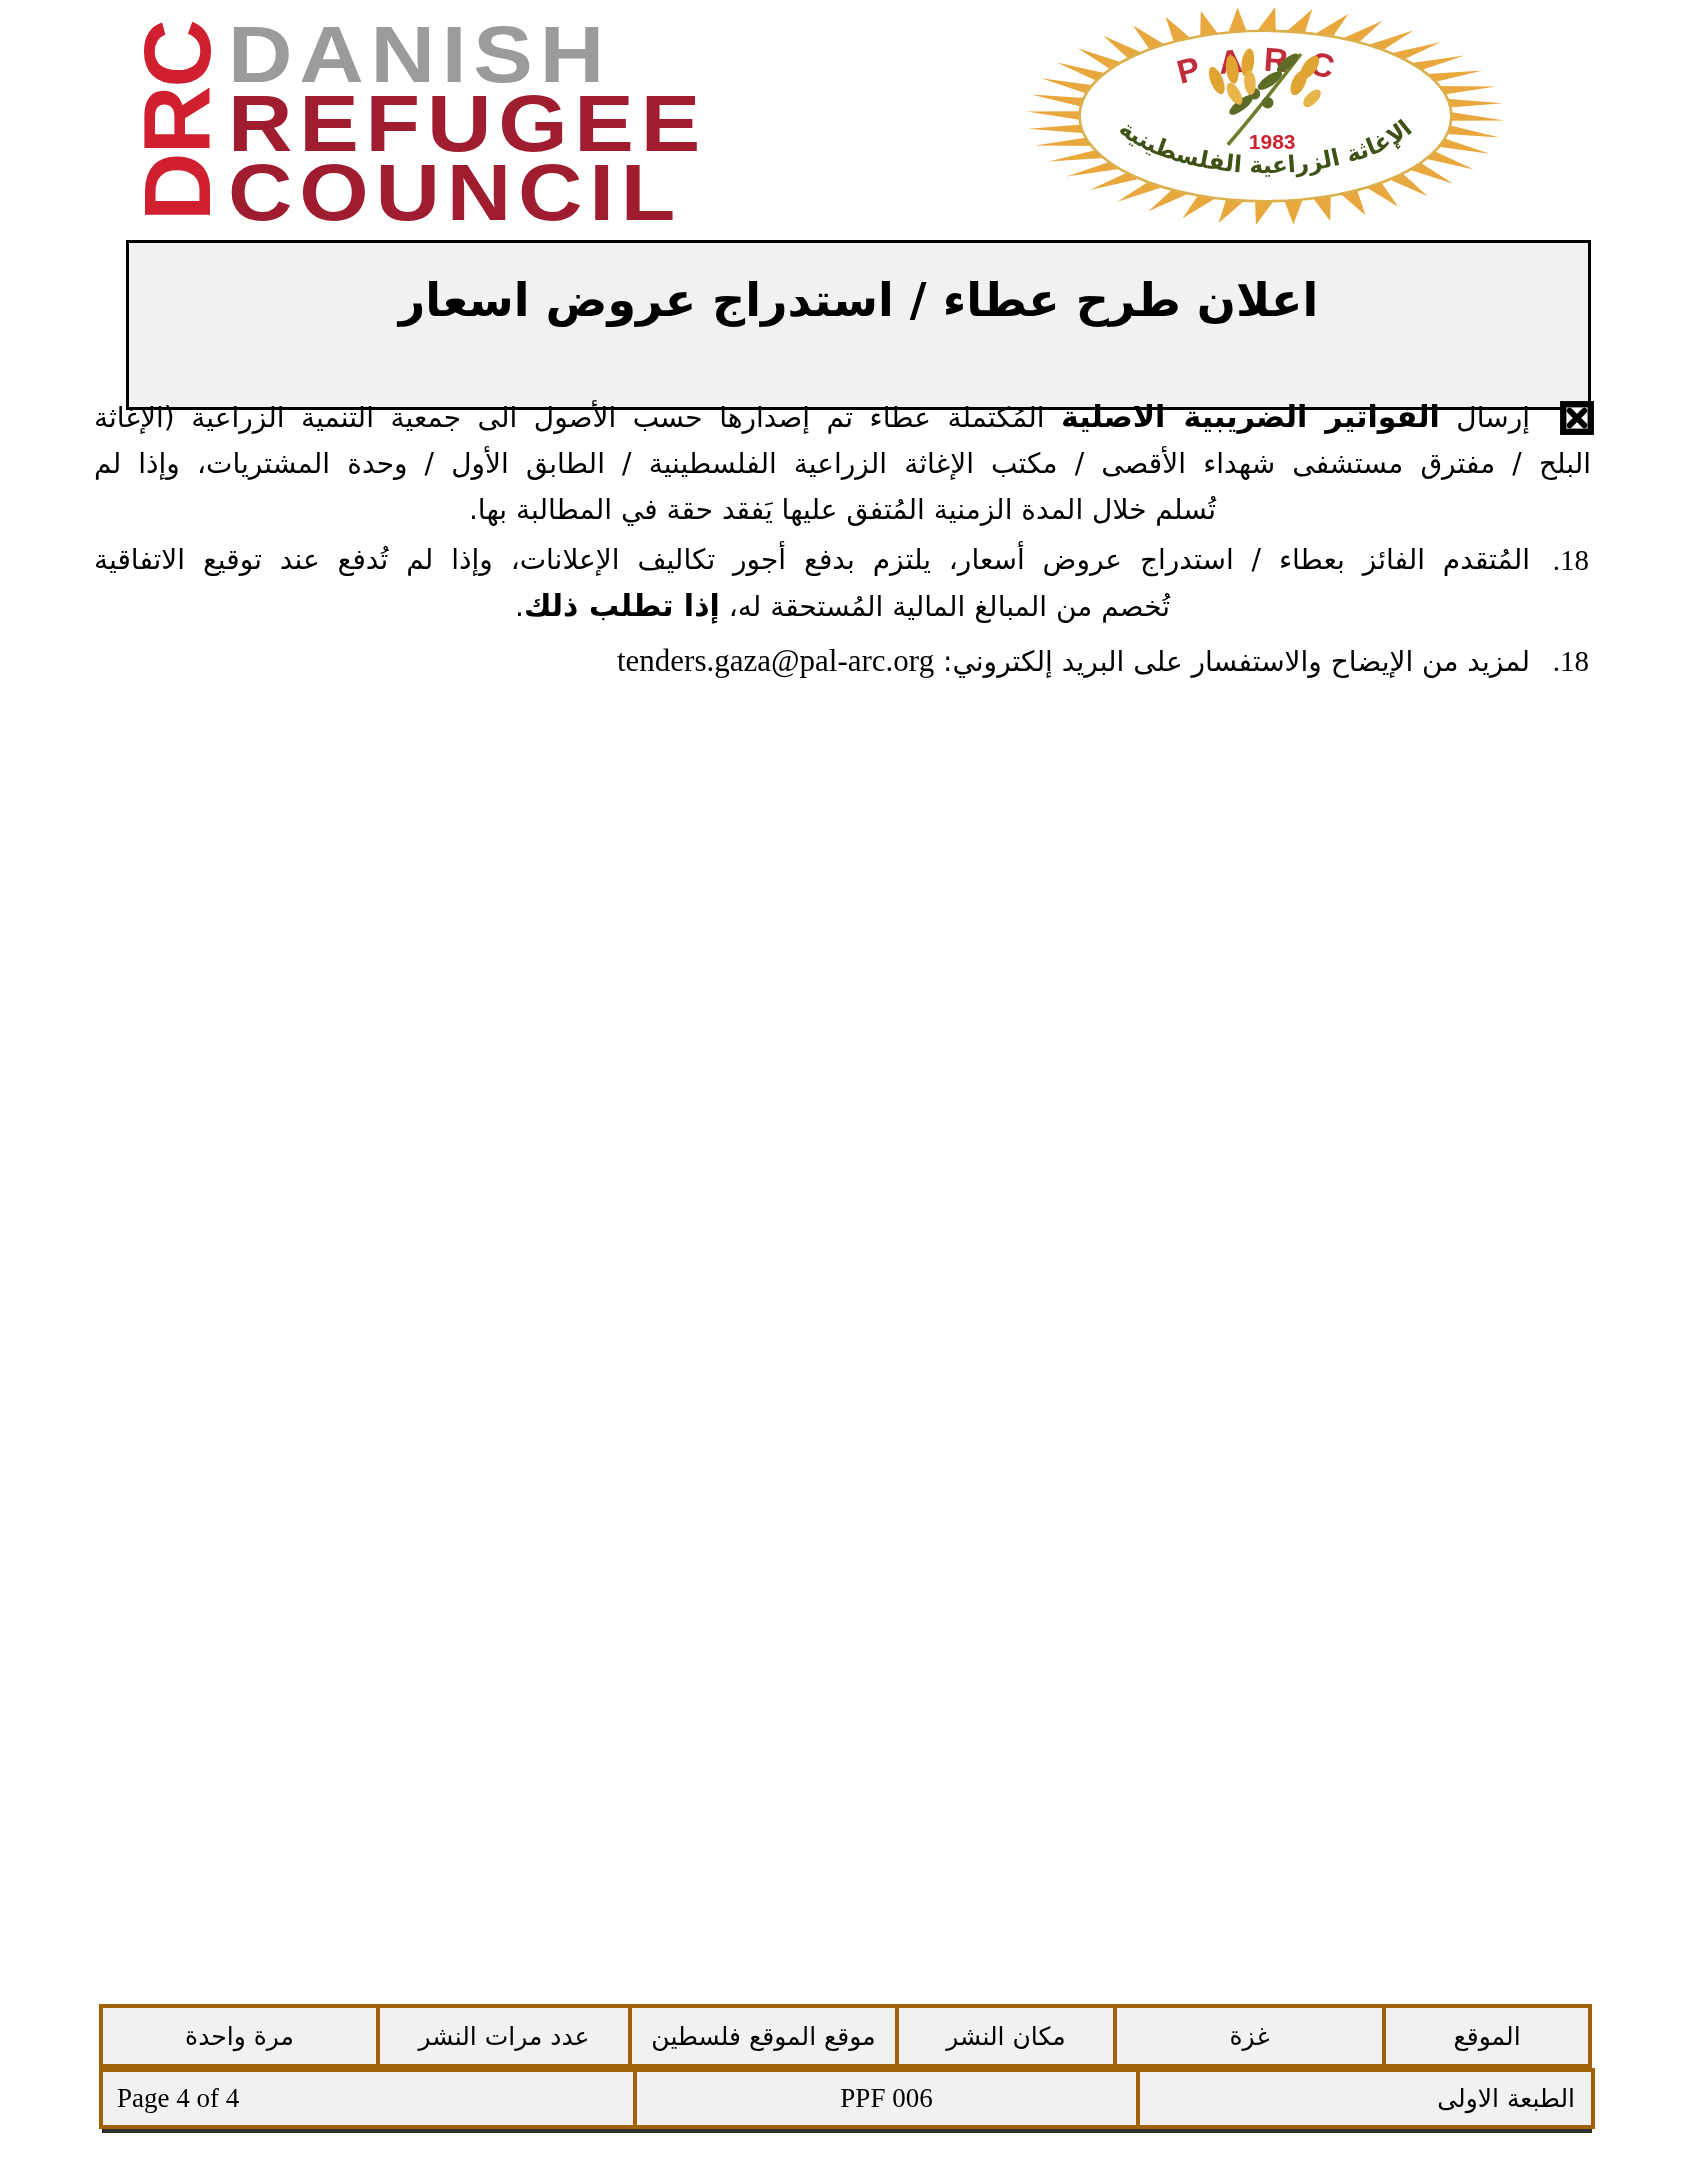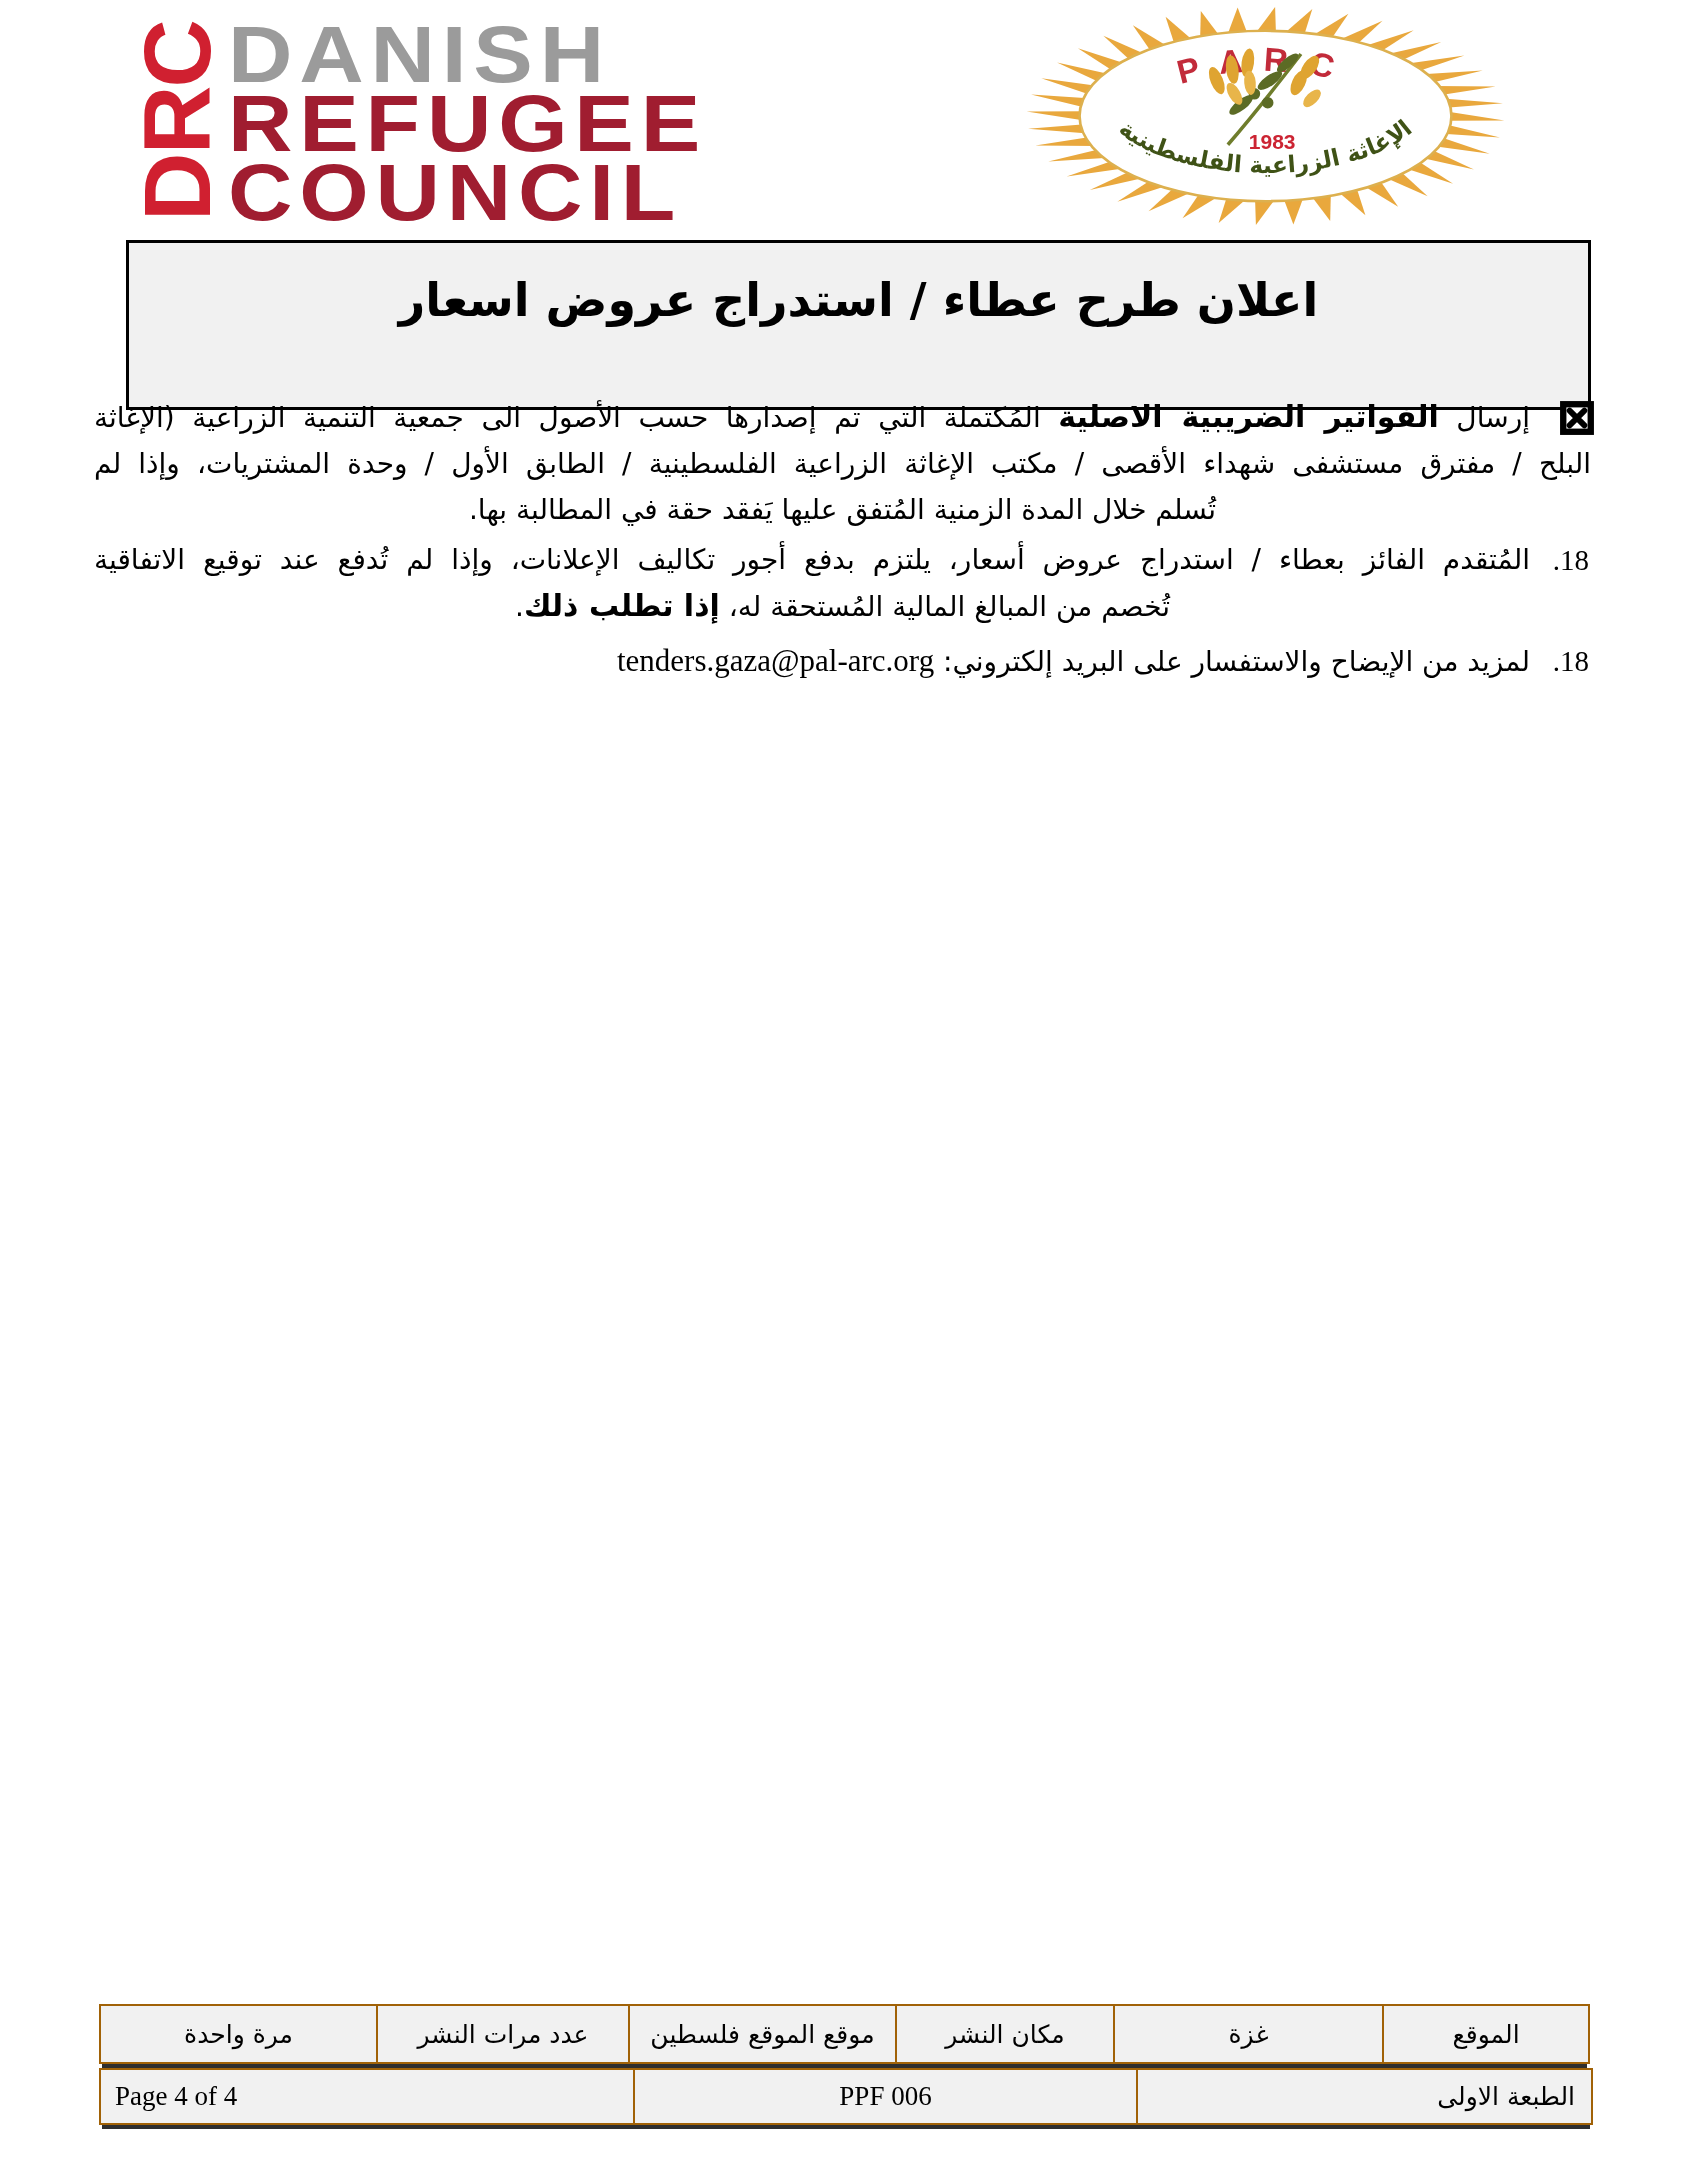--- a/index.html
+++ b/index.html
@@ -39,21 +39,21 @@
   .num{position:absolute;right:2px;top:0;line-height:46px;
       font-family:"Liberation Serif",serif;font-size:29px;}
   .item18{margin-top:4px;}
   .item19{margin-top:8px;}
   .email{direction:ltr;unicode-bidi:embed;display:inline-block;
       font-family:Liberation Serif, serif;font-size:31px;}
 
   
   .ftable{position:absolute;left:99px;border-collapse:collapse;direction:rtl;
       box-shadow:0 7px 0 -3px #2e2e2e;}
-  .ftable td{border:2px solid #a16207;background:#f1f1f1;text-align:center;
+  .ftable td{border:4px solid #a16207;background:#f1f1f1;text-align:center;
       vertical-align:middle;font-size:25px;padding:0;}
   #table1{top:2004px;}
   #table1 td{height:56px;}
   #table2{top:2068px;}
   #table2 td{height:53px;}
   .cell-edition{text-align:right !important;padding-right:16px !important;}
   .cell-code{font-family:Liberation Serif, serif;font-size:27px !important;direction:ltr;margin-left:24px;}
   .cell-page{text-align:left !important;padding-left:14px !important;direction:ltr;
       font-family:"Liberation Serif",serif;font-size:27px !important;}
 </style>
@@ -150,21 +150,21 @@
 
 <div class="content">
 
   <div class="list-item">
     <span class="marker">
       <svg width="36" height="36" viewBox="0 0 34 34">
         <rect x="4" y="4" width="26" height="26" fill="#fff" stroke="#000" stroke-width="6"></rect>
         <path d="M 10 10 L 24 24 M 24 10 L 10 24" stroke="#000" stroke-width="5.5" stroke-linecap="round"></path>
       </svg>
     </span>
-    <div class="line indent"><span>إرسال </span><span class="b">الفواتير الضريبية الاصلية</span><span> المُكتملة التي تم إصدارها حسب الأصول الى جمعية التنمية الزراعية (الإغاثة</span></div>
+    <div class="line indent"><span>إرسال </span><span class="b">الفواتير الضريبية الاصلية</span><span> المُكتملة عطاء تم إصدارها حسب الأصول الى جمعية التنمية الزراعية (الإغاثة</span></div>
     <div class="line">البلح / مفترق مستشفى شهداء الأقصى / مكتب الإغاثة الزراعية الفلسطينية / الطابق الأول / وحدة المشتريات، وإذا لم</div>
     <div class="line center">تُسلم خلال المدة الزمنية المُتفق عليها يَفقد حقة في المطالبة بها.</div>
   </div>
 
   <div class="list-item item18">
     <span class="num">18.</span>
     <div class="line indent">المُتقدم الفائز بعطاء / استدراج عروض أسعار، يلتزم بدفع أجور تكاليف الإعلانات، وإذا لم تُدفع عند توقيع الاتفاقية</div>
     <div class="line center"><span>تُخصم من المبالغ المالية المُستحقة له، </span><span class="b">إذا تطلب ذلك</span><span>.</span></div>
   </div>
 

